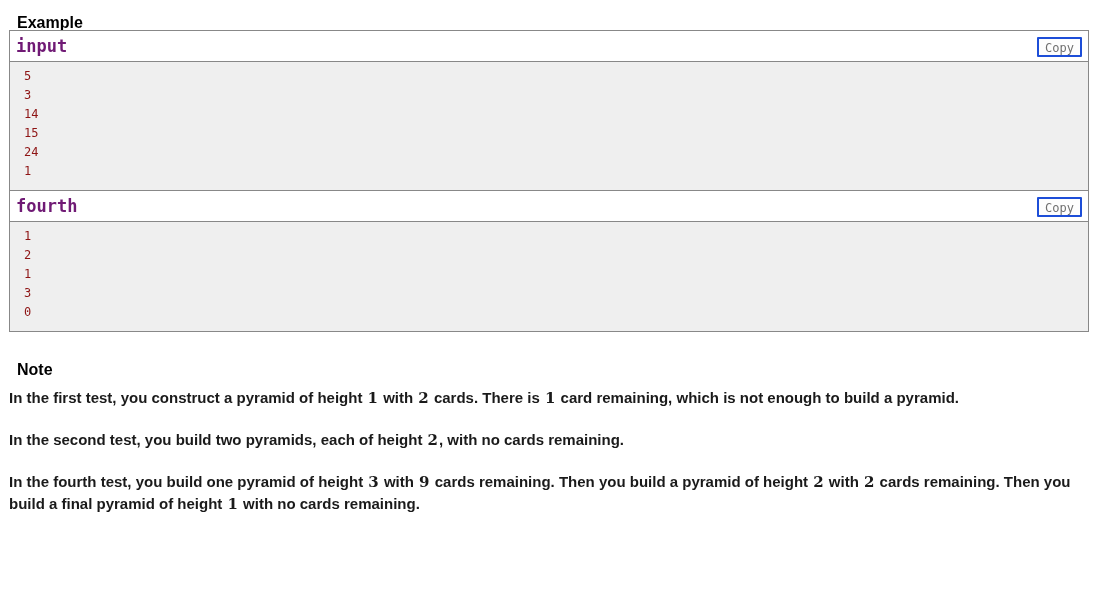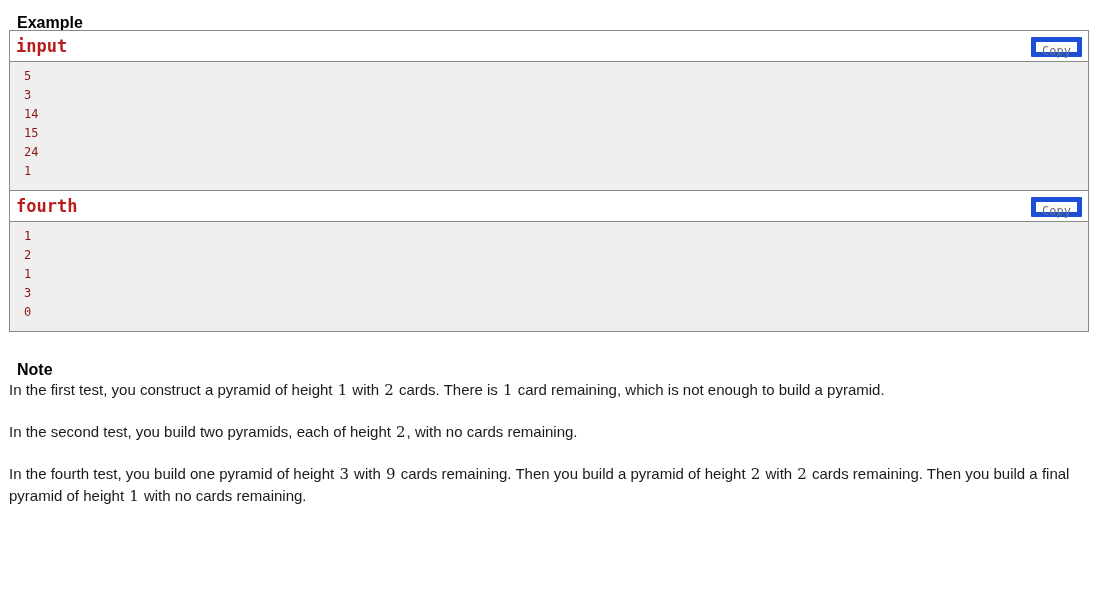--- a/index.html
+++ b/index.html
@@ -66,38 +66,38 @@
     height: 31px;
     background: #ffffff;
     border-bottom: 1px solid #888888;
     padding: 0 6px;
   }
 
   .io-title {
     font-family: "DejaVu Sans Mono", "Liberation Mono", monospace;
     font-size: 17px;
     font-weight: bold;
-    color: #b91c1c;
+    color: #701a75;
     line-height: 31px;
     letter-spacing: 0px;
   }
 
   .copy-btn {
     position: absolute;
     right: 6px;
     top: 6px;
     box-sizing: border-box;
     height: 20px;
     padding: 0 6px;
     font-family: "DejaVu Sans Mono", "Liberation Mono", monospace;
     font-size: 12px;
     line-height: 18px;
     color: #6f6f6f;
     background: #fdfdfd;
-    border: 5px solid #1d4ed8;
+    border: 2px solid #1d4ed8;
     border-radius: 1px;
     cursor: pointer;
     white-space: nowrap;
   }
 
   .io-pre {
     margin: 0;
     padding: 5px 0 6px 14px;
     background: #efefef;
     font-family: "DejaVu Sans Mono", "Liberation Mono", monospace;
@@ -122,21 +122,22 @@
     left: 9px;
     top: 377px;
     width: 1068px;
   }
 
   .note-p {
     font-family: "Liberation Sans", sans-serif;
     font-size: 15px;
     line-height: 22px;
     color: #1a1a1a;
-    margin: 2px 0 20px 0;
+    margin: 10px 0 20px 0;
+    font-weight: bold;
   }
   .note-p:last-child { margin-bottom: 0; }
 
   
   .m {
     font-family: "DejaVu Serif", "Liberation Serif", serif;
     font-size: 15px;
     padding: 0 1px;
     color: #1a1a1a;
   }

